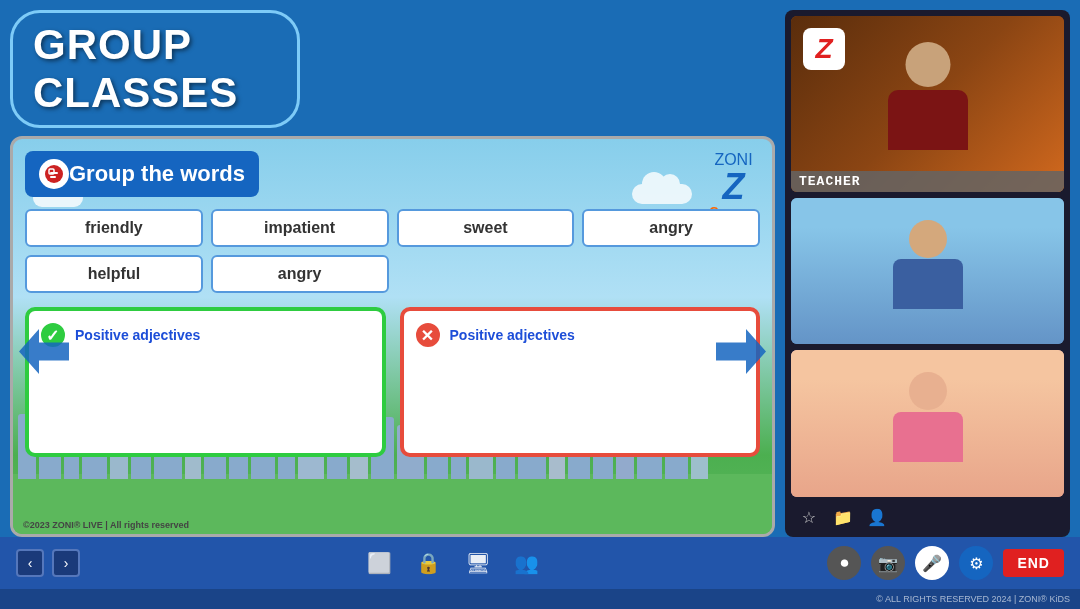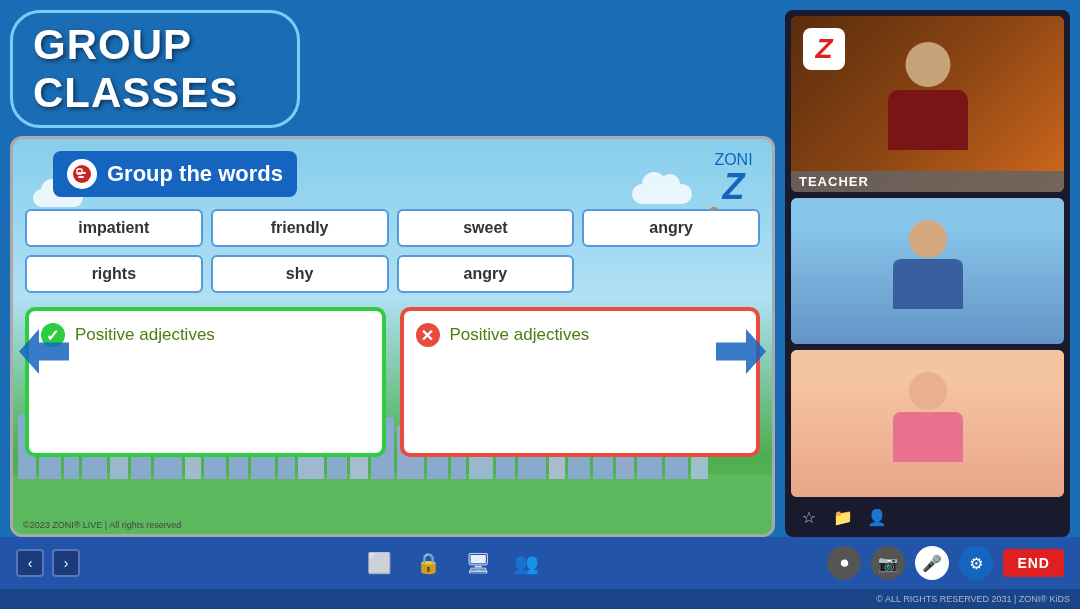--- a/index.html
+++ b/index.html
@@ -62,26 +62,24 @@
       background: #5cb85c;
     }
 
     
     .activity-header {
       background: #1565c0;
       border-radius: 8px;
       padding: 8px 14px;
       display: flex;
       align-items: center;
-      gap: 10px;
       margin-bottom: 12px;
       position: relative;
       z-index: 2;
       width: fit-content;
-      margin-left: 28px;
     }
     .activity-header-icon {
       width: 30px;
       height: 30px;
       background: white;
       border-radius: 50%;
       display: flex;
       align-items: center;
       justify-content: center;
       font-size: 16px;
@@ -205,33 +203,34 @@
     }
     .icon-positive {
       background: #2ecc40;
       border: 2px solid white;
     }
     .icon-negative {
       background: #e74c3c;
       border: 2px solid white;
     }
     .drop-zone-title {
-      font-size: 17px;
-      font-weight: 400;
-      color: #4d7c0f;
+      font-size: 14px;
+      font-weight: 700;
+      color: #1d4ed8;
     }
 
     
     .copyright {
       position: absolute;
       bottom: 4px;
       left: 10px;
       font-size: 9px;
       color: #444;
       z-index: 3;
+      font-weight: bold;
     }
 
     
     .right-panel {
       width: 285px;
       display: flex;
       flex-direction: column;
       gap: 6px;
     }
 
@@ -256,20 +255,21 @@
       position: absolute;
       bottom: 0;
       left: 0;
       right: 0;
       background: rgba(100,100,100,0.85);
       color: white;
       font-size: 13px;
       font-weight: 700;
       padding: 3px 8px;
       letter-spacing: 1px;
+      font-family: Liberation Mono, monospace;
     }
     
     .teacher-person {
       width: 100%;
       height: 100%;
       position: relative;
       background: linear-gradient(135deg, #5a2d0c 0%, #8b4513 50%, #d2691e 100%);
     }
     .teacher-person::before {
       content: '';
@@ -572,26 +572,25 @@
         <span>Group the words</span>
       </div>
 
       <div class="zoni-logo">
         <div class="zoni-text">ZONI</div>
         <div class="zoni-z">Z</div>
         <div class="kids-text">Group</div>
       </div>
 
       <div class="words-grid">
+        <div class="word-btn">friendly</div>
         <div class="word-btn">impatient</div>
-        <div class="word-btn">friendly</div>
         <div class="word-btn">sweet</div>
         <div class="word-btn">angry</div>
-        <div class="word-btn">rights</div>
-        <div class="word-btn">shy</div>
+        <div class="word-btn">helpful</div>
         <div class="word-btn">angry</div>
       </div>
 
       <div class="nav-arrow-left"></div>
       <div class="nav-arrow-right"></div>
 
       <div class="drop-zones">
         <div class="drop-zone drop-zone-positive">
           <div class="drop-zone-header">
             <div class="drop-zone-icon icon-positive">✓</div>
@@ -657,14 +656,14 @@
   <div class="bottom-right">
     <div class="control-circle ctrl-gray">⏺</div>
     <div class="control-circle ctrl-gray">📷</div>
     <div class="control-circle ctrl-white">🎤</div>
     <div class="control-circle ctrl-blue">⚙</div>
     <button class="end-btn">END</button>
   </div>
 </div>
 
 <div class="watermark-bar">
-  <span>© ALL RIGHTS RESERVED 2031 | ZONI® KiDS</span>
+  <span>© ALL RIGHTS RESERVED 2024 | ZONI® KiDS</span>
 </div>
 
 </body></html>

